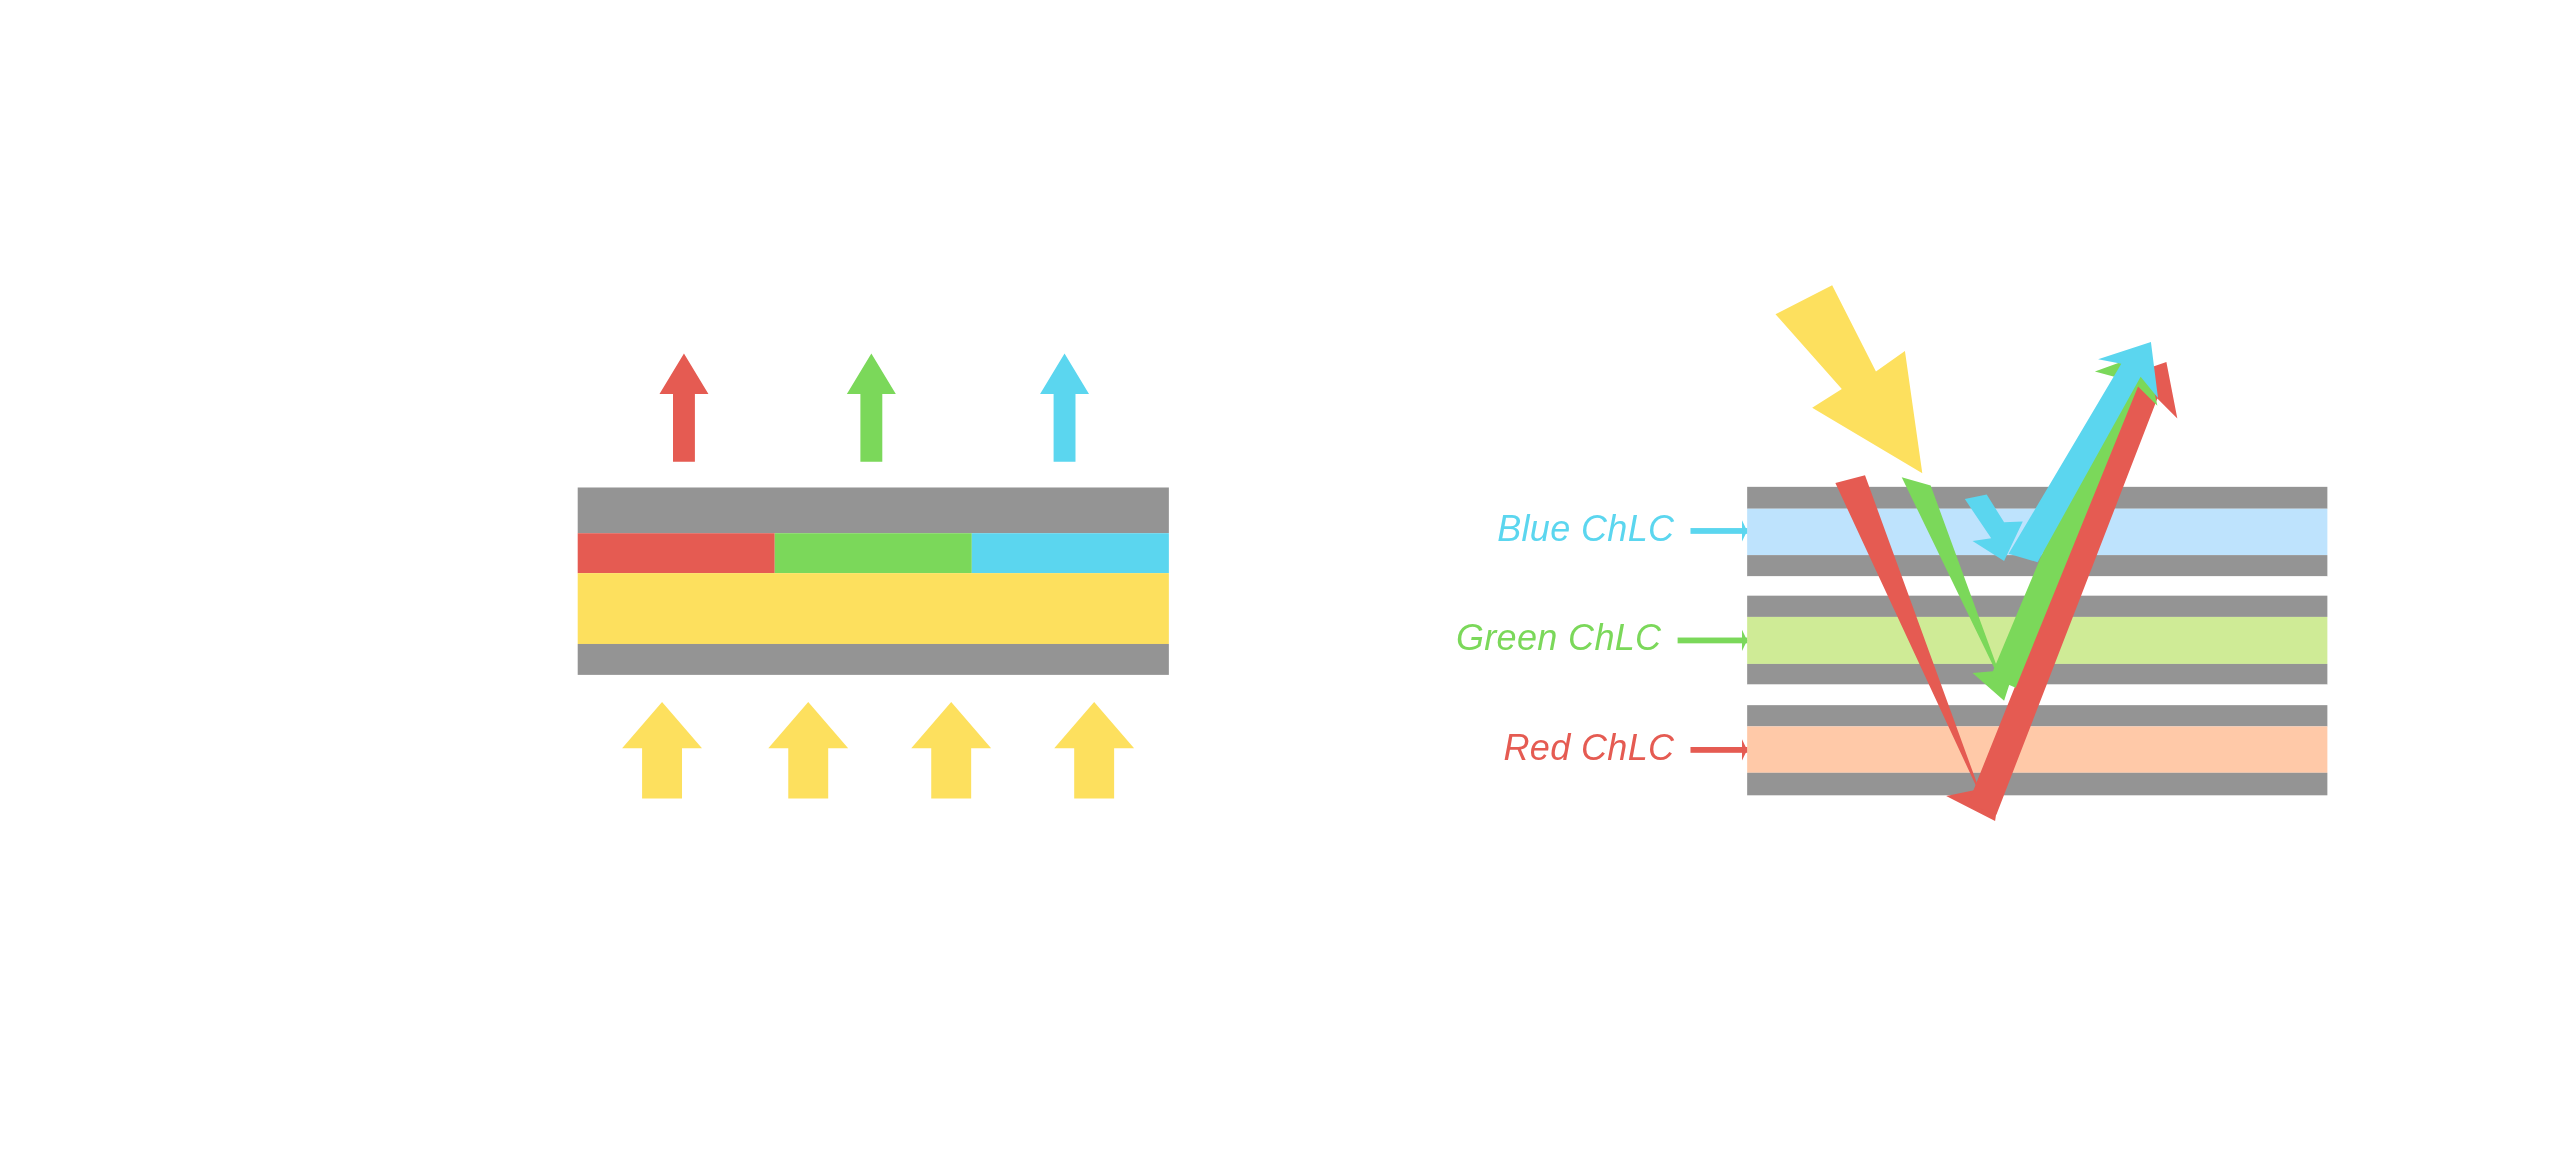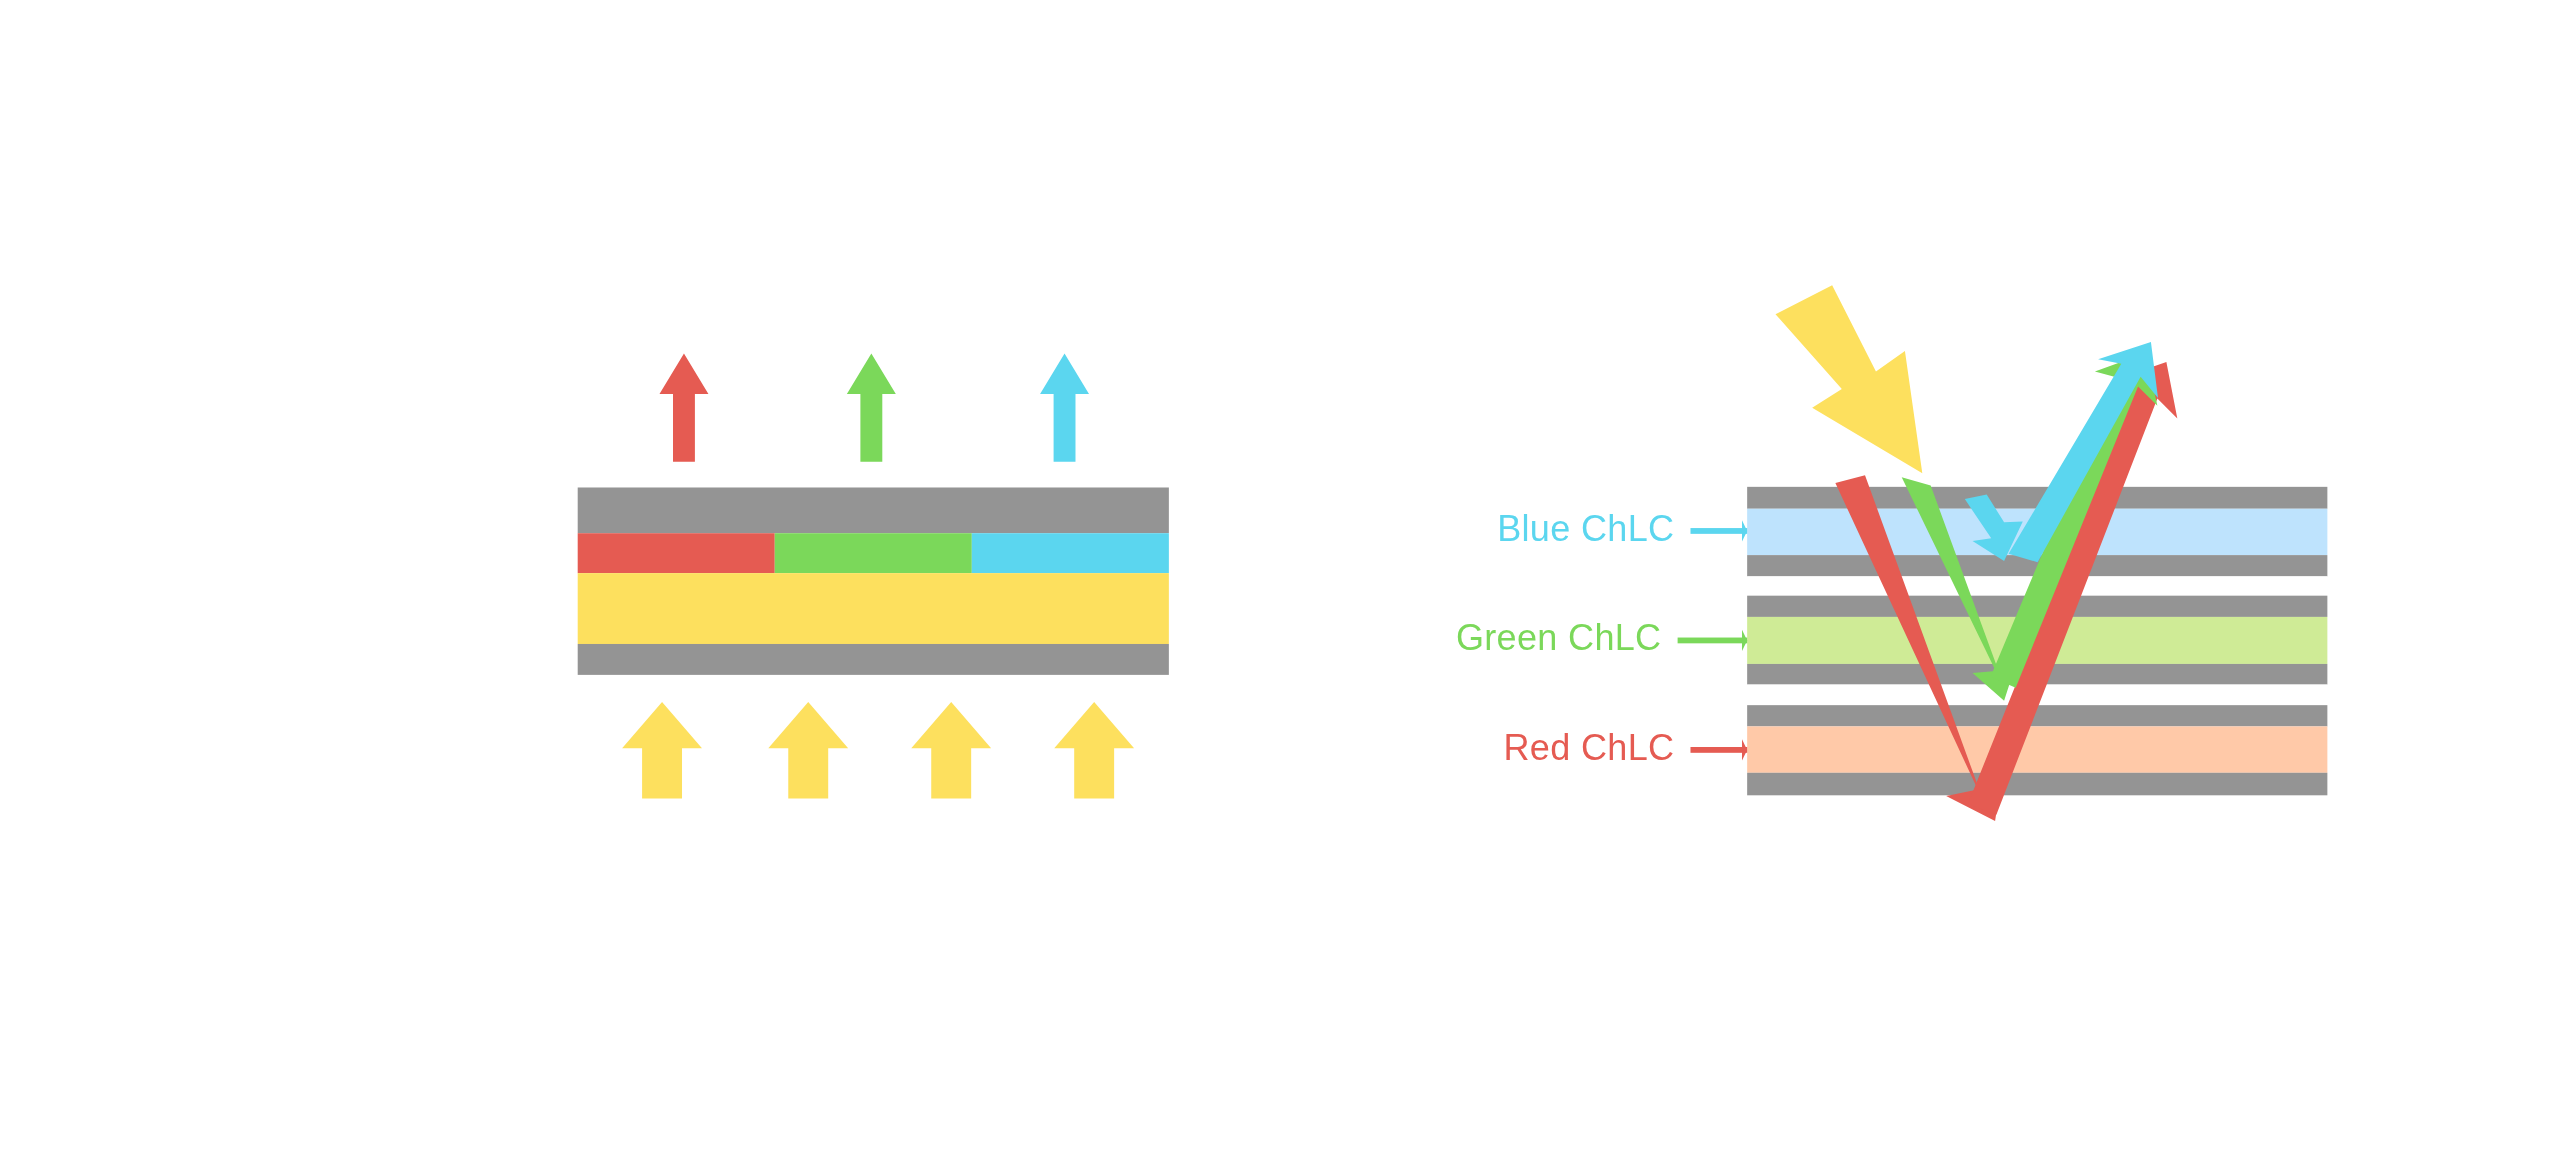--- a/index.html
+++ b/index.html
@@ -3,21 +3,21 @@
 <meta charset="utf-8">
 <title>ChLC Stack Diagram</title>
 <style>
   html,body{margin:0;padding:0;background:#ffffff;}
   body{
     width:2576px;height:1154px;
     font-family:"Liberation Sans", sans-serif;
     overflow:hidden;
     position:relative;
   }
-  #stage{position:absolute;left:0;top:0;width:2576px;height:1154px;background:#fff;}
+  #stage{position:absolute;left:0;top:0;width:2576px;height:1154px;background:#fff;font-style:italic;}
   svg{display:block;}
   .lbl{
     font-family:"Liberation Sans", sans-serif;
     font-size:56px;
     font-weight:400;
     letter-spacing:0.5px;
     white-space:nowrap;
     dominant-baseline:middle;
     text-anchor:end;
   }

